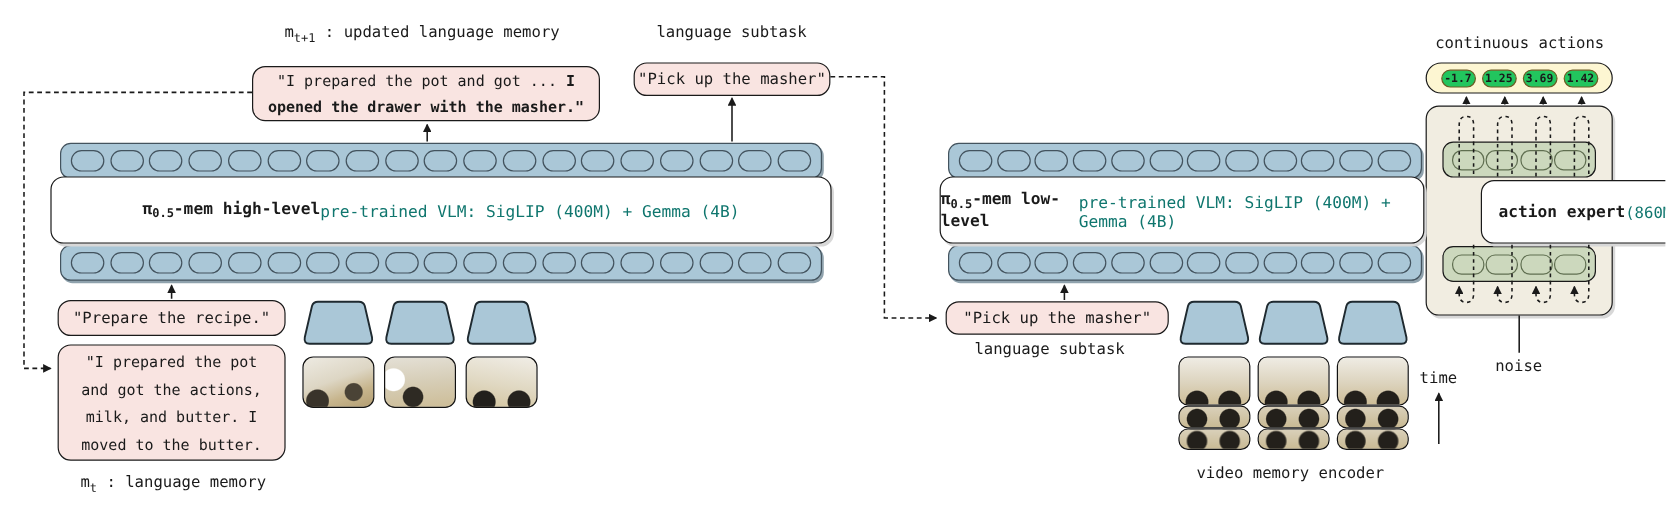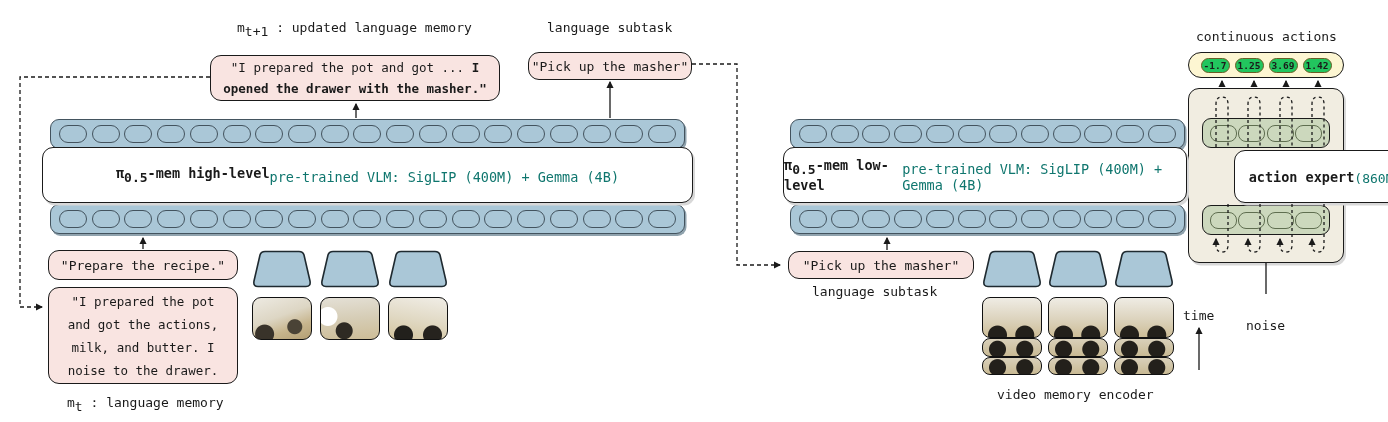--- a/index.html
+++ b/index.html
@@ -1,21 +1,21 @@
 <!DOCTYPE html>
 <html><head>
 <meta charset="utf-8">
 <style>
   html,body{margin:0;padding:0;background:#ffffff;}
   #canvas{
     position:relative;width:1388px;height:422px;background:#ffffff;overflow:hidden;
     font-family:"DejaVu Sans Mono","Liberation Mono",monospace;color:#1a1a1a;
   }
   .label{position:absolute;font-size:13px;white-space:nowrap;z-index:4;color:#1a1a1a;}
-  sub.ss{font-size:13px;margin-top:40px;}
+  sub.ss{font-size:10px;margin-top:40px;}
   
   .token-row{
     position:absolute;height:30px;background:#aac7d7;border:1.5px solid #43535e;border-radius:9px;
     display:flex;align-items:center;justify-content:space-between;padding:0 8px;box-sizing:border-box;
     z-index:1;box-shadow:1.5px 2px 0 #8fa2ad;
   }
   .pill{width:26px;height:16px;border:1.3px solid #43535e;border-radius:9px;flex:0 0 auto;}
   
   .whitebox{
     position:absolute;background:#ffffff;border:1.6px solid #1a1a1a;border-radius:11px;
@@ -183,21 +183,21 @@
       <span class="pill"></span>
       <span class="pill"></span>
     </div>
 
   <div class="pinkbox" style="left:48px;top:250px;width:190px;height:30px;font-size:13px;">"Prepare the recipe."</div>
 
   <div class="pinkbox" style="left:48px;top:287px;width:190px;height:97px;">
     <div class="memline">"I prepared the pot</div>
     <div class="memline">and got the actions,</div>
     <div class="memline">milk, and butter. I</div>
-    <div class="memline">noise to the drawer.</div>
+    <div class="memline">moved to the butter.</div>
   </div>
 
   <div class="label" style="left:67px;top:395px;">
     <span>m</span><sub class="ss">t</sub><span> : language memory</span>
   </div>
 
   <div class="trap-row" style="left:252px;top:250px;">
       <svg width="60" height="38" viewBox="0 0 60 38">
         <path d="M13,1.5 L47,1.5 Q51,1.5 52,5 L58,31 Q59,36.5 54,36.5 L6,36.5 Q1,36.5 2,31 L8,5 Q9,1.5 13,1.5 Z" fill="#aac7d7" stroke="#1f2a30" stroke-width="1.6"></path>
       </svg>
@@ -278,21 +278,21 @@
       </div>
       <div class="vstack">
         <div class="vframe f0"></div>
         <div class="vframe fs"></div>
         <div class="vframe fs"></div>
       </div>
     </div>
   <div class="label" style="left:997px;top:387px;">video memory encoder</div>
 
   <div class="label" style="left:1183px;top:308px;">time</div>
-  <div class="label" style="left:1246px;top:298px;margin-top:20px;">noise</div>
+  <div class="label" style="left:1246px;top:298px;">noise</div>
 
   <div class="label" style="left:1196px;top:29px;">continuous actions</div>
   <div id="yellowbox">
       <span class="apill">-1.7</span>
       <span class="apill">1.25</span>
       <span class="apill">3.69</span>
       <span class="apill">1.42</span>
     </div>
 
   <div id="beige"></div>

